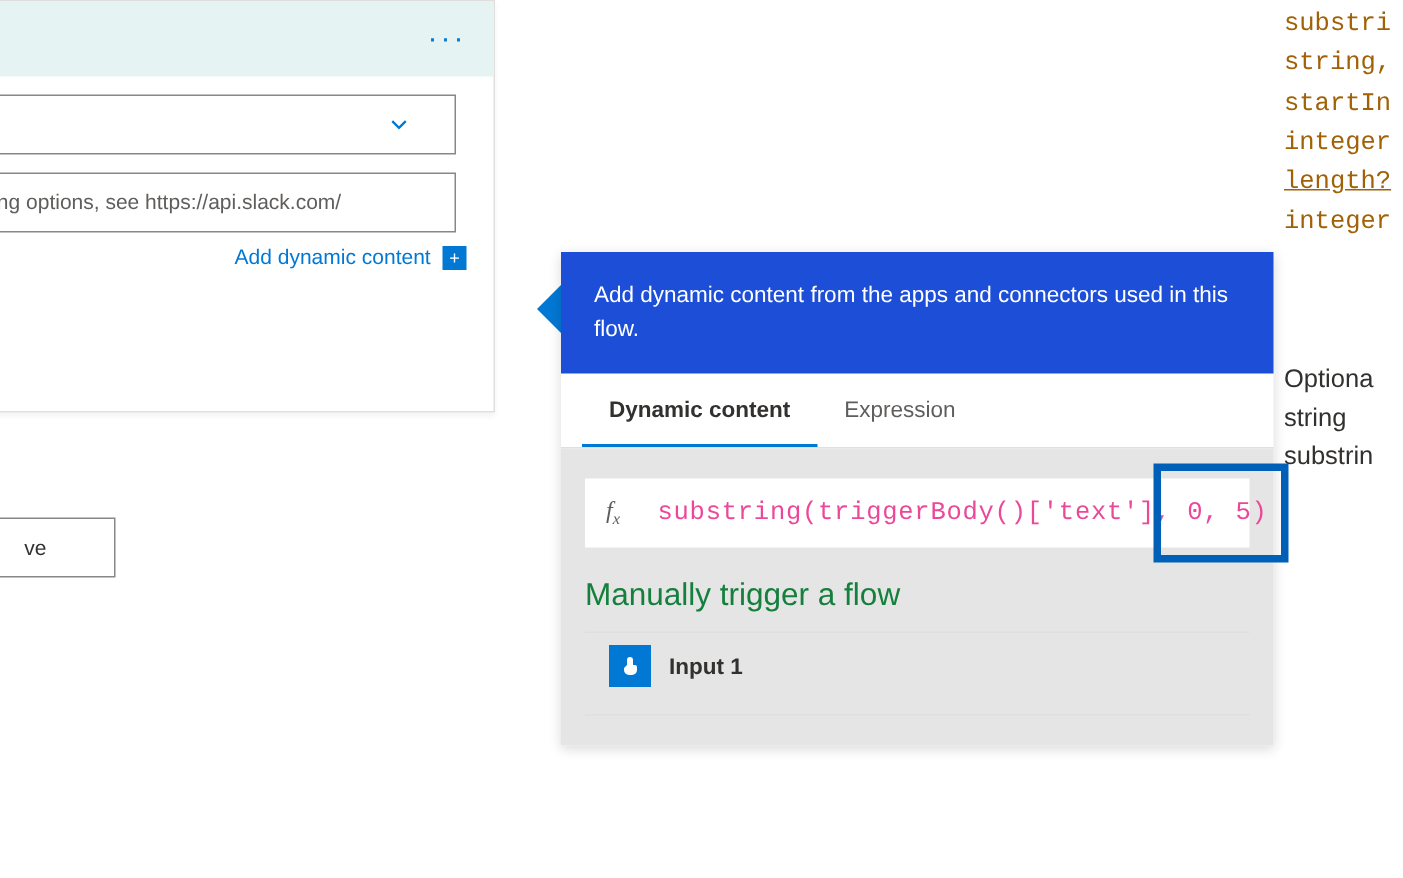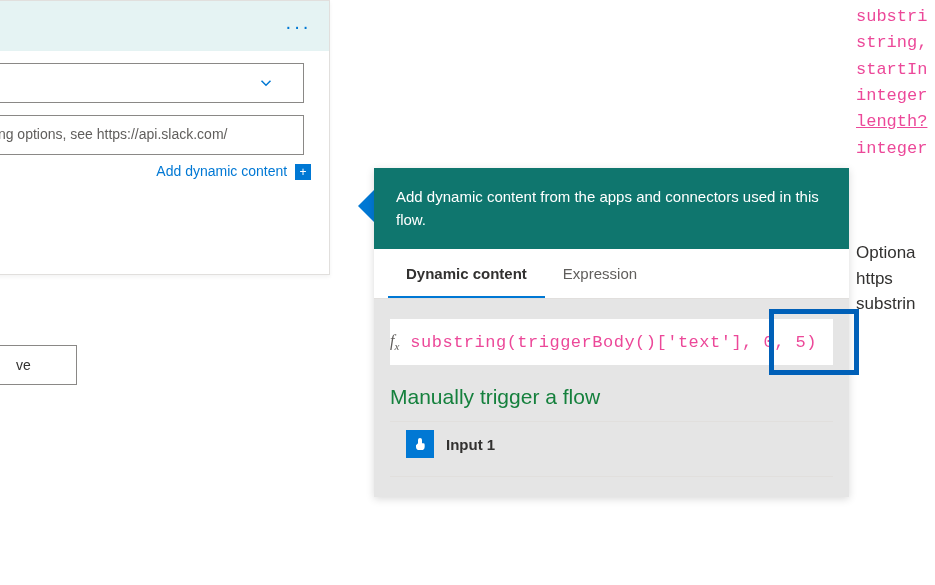--- a/index.html
+++ b/index.html
@@ -103,21 +103,21 @@
   }
   .dyn-panel {
     position: absolute;
     left: 374px;
     top: 168px;
     width: 475px;
     background: #fff;
     box-shadow: 0 2px 8px rgba(0,0,0,0.15);
   }
   .panel-header {
-    background: #0f766e;
+    background: #1d4ed8;
     color: #fff;
     padding: 18px 22px;
     font-size: 15px;
     line-height: 1.5;
   }
   .tabs {
     display: flex;
     border-bottom: 1px solid #e1dfdd;
     padding: 0 14px;
   }
@@ -143,21 +143,21 @@
     height: 46px;
     display: flex;
     align-items: center;
     position: relative;
   }
   .fx {
     font-family: Georgia, serif;
     font-style: italic;
     font-size: 16px;
     color: #605e5c;
-    padding: 0 0;
+    padding: 0 14px;
     border-right: 1px solid #fff;
   }
   .expr-text {
     font-family: Consolas, "Courier New", monospace;
     font-size: 17px;
     color: #ec4899;
     padding: 0 10px;
     letter-spacing: 0.5px;
     white-space: nowrap;
   }
@@ -208,21 +208,21 @@
     font-weight: 600;
     color: #323130;
   }
   .side-text {
     position: absolute;
     left: 856px;
     top: 4px;
     font-family: Consolas, "Courier New", monospace;
     font-size: 17px;
     line-height: 1.55;
-    color: #ec4899;
+    color: #a16207;
     white-space: pre;
   }
   .side-text .ul { text-decoration: underline; }
   .side-desc {
     position: absolute;
     left: 856px;
     top: 240px;
     font-size: 17px;
     line-height: 1.5;
     color: #323130;
@@ -286,14 +286,14 @@
 </div>
 
 <div class="side-text"><span>substri</span>
 <span>string,</span>
 <span>startIn</span>
 <span>integer</span>
 <span class="ul">length?</span>
 <span>integer</span></div>
 
 <div class="side-desc"><span>Optiona</span>
-<span>https</span>
+<span>string</span>
 <span>substrin</span></div>
 
 </body></html>

